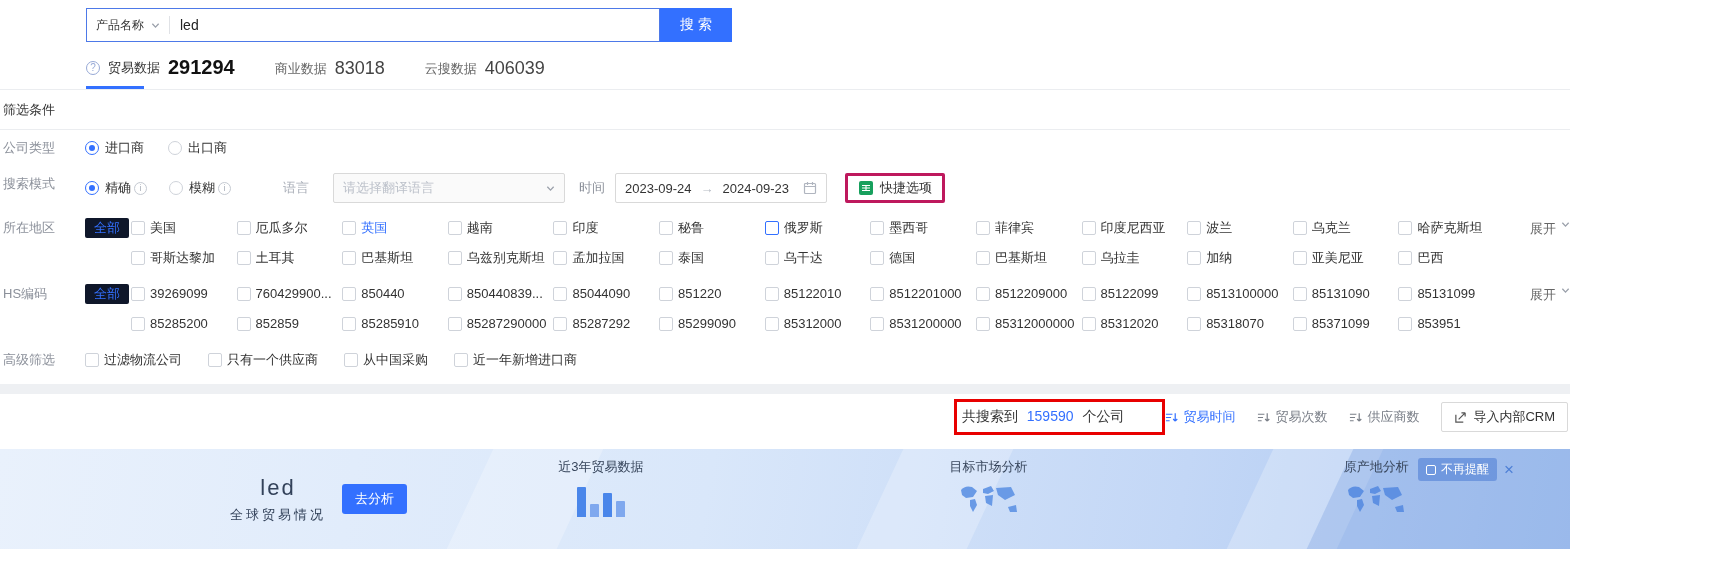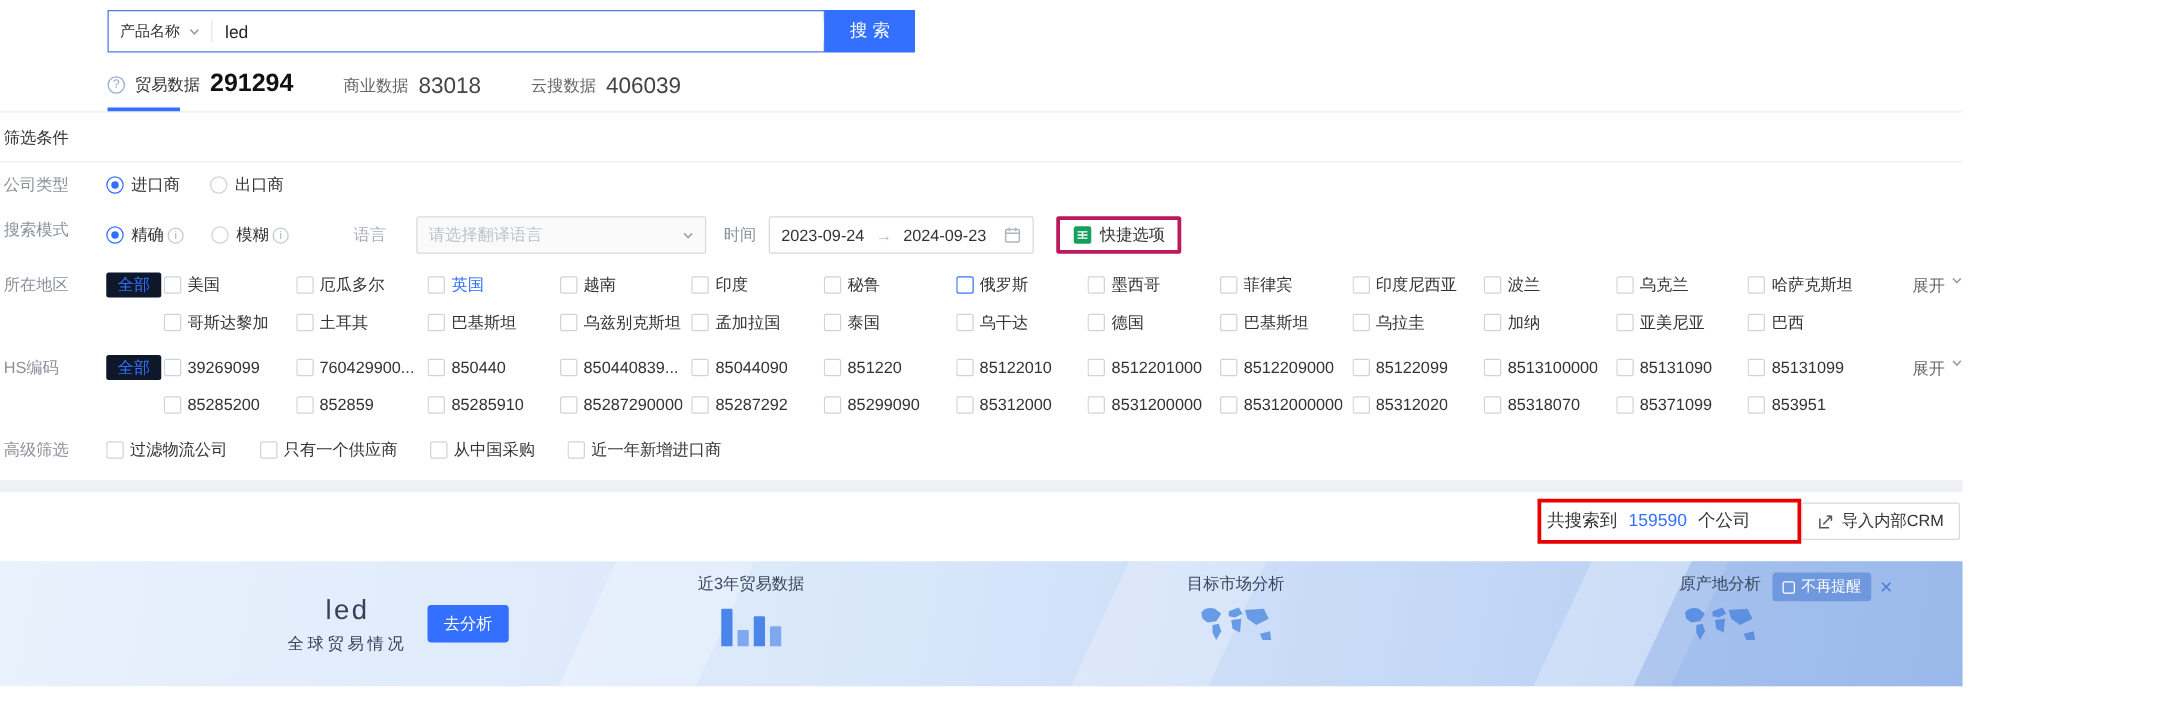--- a/index.html
+++ b/index.html
@@ -522,20 +522,45 @@
   <div class="band"></div>
   <div class="results-bar">
     <div class="annotation-box">
       <span class="summary">
         <span>共搜索到</span>
         <span class="result-count">159590</span>
         <span>个公司</span>
       </span>
     </div>
     <div class="sort-area">
+      <div style="display:flex;gap:22px;align-items:center">
+  <div class="sort-item active">
+    <svg class="sort-icon" viewBox="0 0 14 14">
+      <path d="M1 3.5h7M1 7h5.5M1 10.5h4" stroke="currentColor" stroke-width="1.3" fill="none"></path>
+      <path d="M11 2.5v8.5M11 11 L8.8 8.6 M11 11 L13.2 8.6" stroke="currentColor" stroke-width="1.3" fill="none"></path>
+    </svg>
+    <span>贸易时间</span>
+  </div>
+
+  <div class="sort-item">
+    <svg class="sort-icon" viewBox="0 0 14 14">
+      <path d="M1 3.5h7M1 7h5.5M1 10.5h4" stroke="currentColor" stroke-width="1.3" fill="none"></path>
+      <path d="M11 2.5v8.5M11 11 L8.8 8.6 M11 11 L13.2 8.6" stroke="currentColor" stroke-width="1.3" fill="none"></path>
+    </svg>
+    <span>贸易次数</span>
+  </div>
+
+  <div class="sort-item">
+    <svg class="sort-icon" viewBox="0 0 14 14">
+      <path d="M1 3.5h7M1 7h5.5M1 10.5h4" stroke="currentColor" stroke-width="1.3" fill="none"></path>
+      <path d="M11 2.5v8.5M11 11 L8.8 8.6 M11 11 L13.2 8.6" stroke="currentColor" stroke-width="1.3" fill="none"></path>
+    </svg>
+    <span>供应商数</span>
+  </div>
+</div>
       <button class="crm-btn">
         <svg class="crm-icon" viewBox="0 0 14 14">
           <path d="M2 4v8h8" fill="none" stroke="currentColor" stroke-width="1.3"></path>
           <path d="M5 9 L12 2 M12 2h-4 M12 2v4" fill="none" stroke="currentColor" stroke-width="1.3"></path>
         </svg>
         <span>导入内部CRM</span>
       </button>
     </div>
   </div>
 

